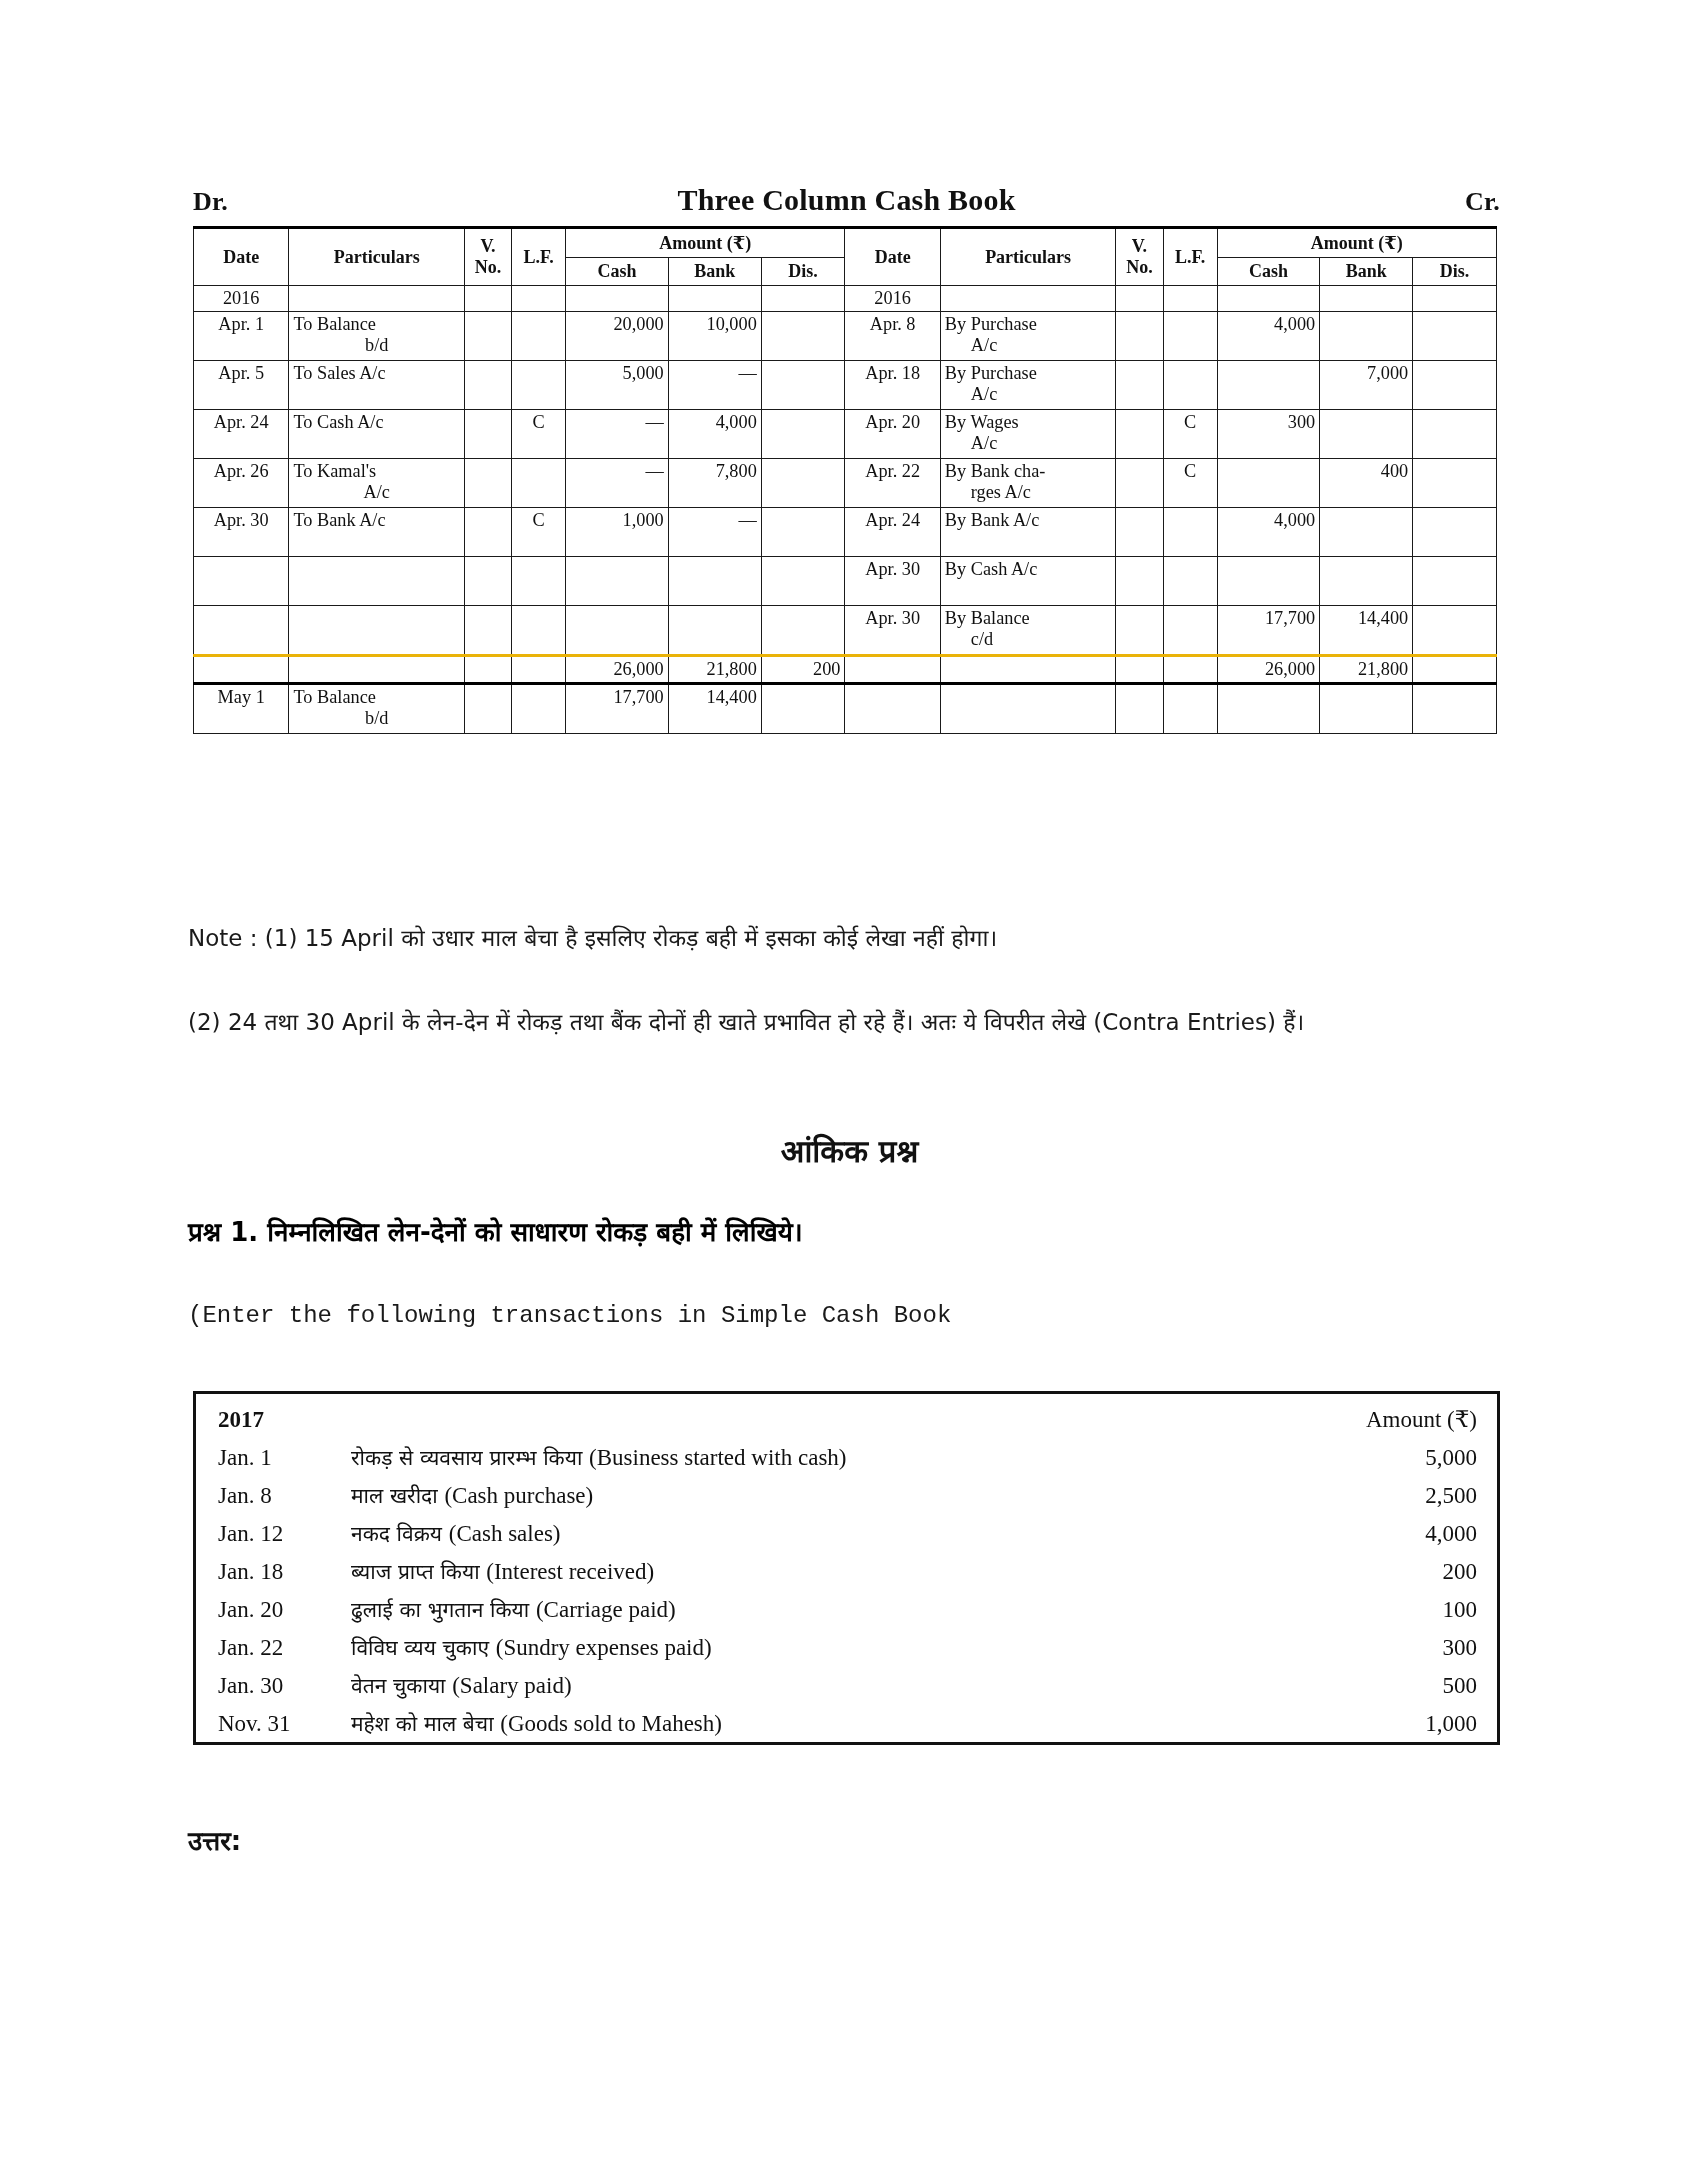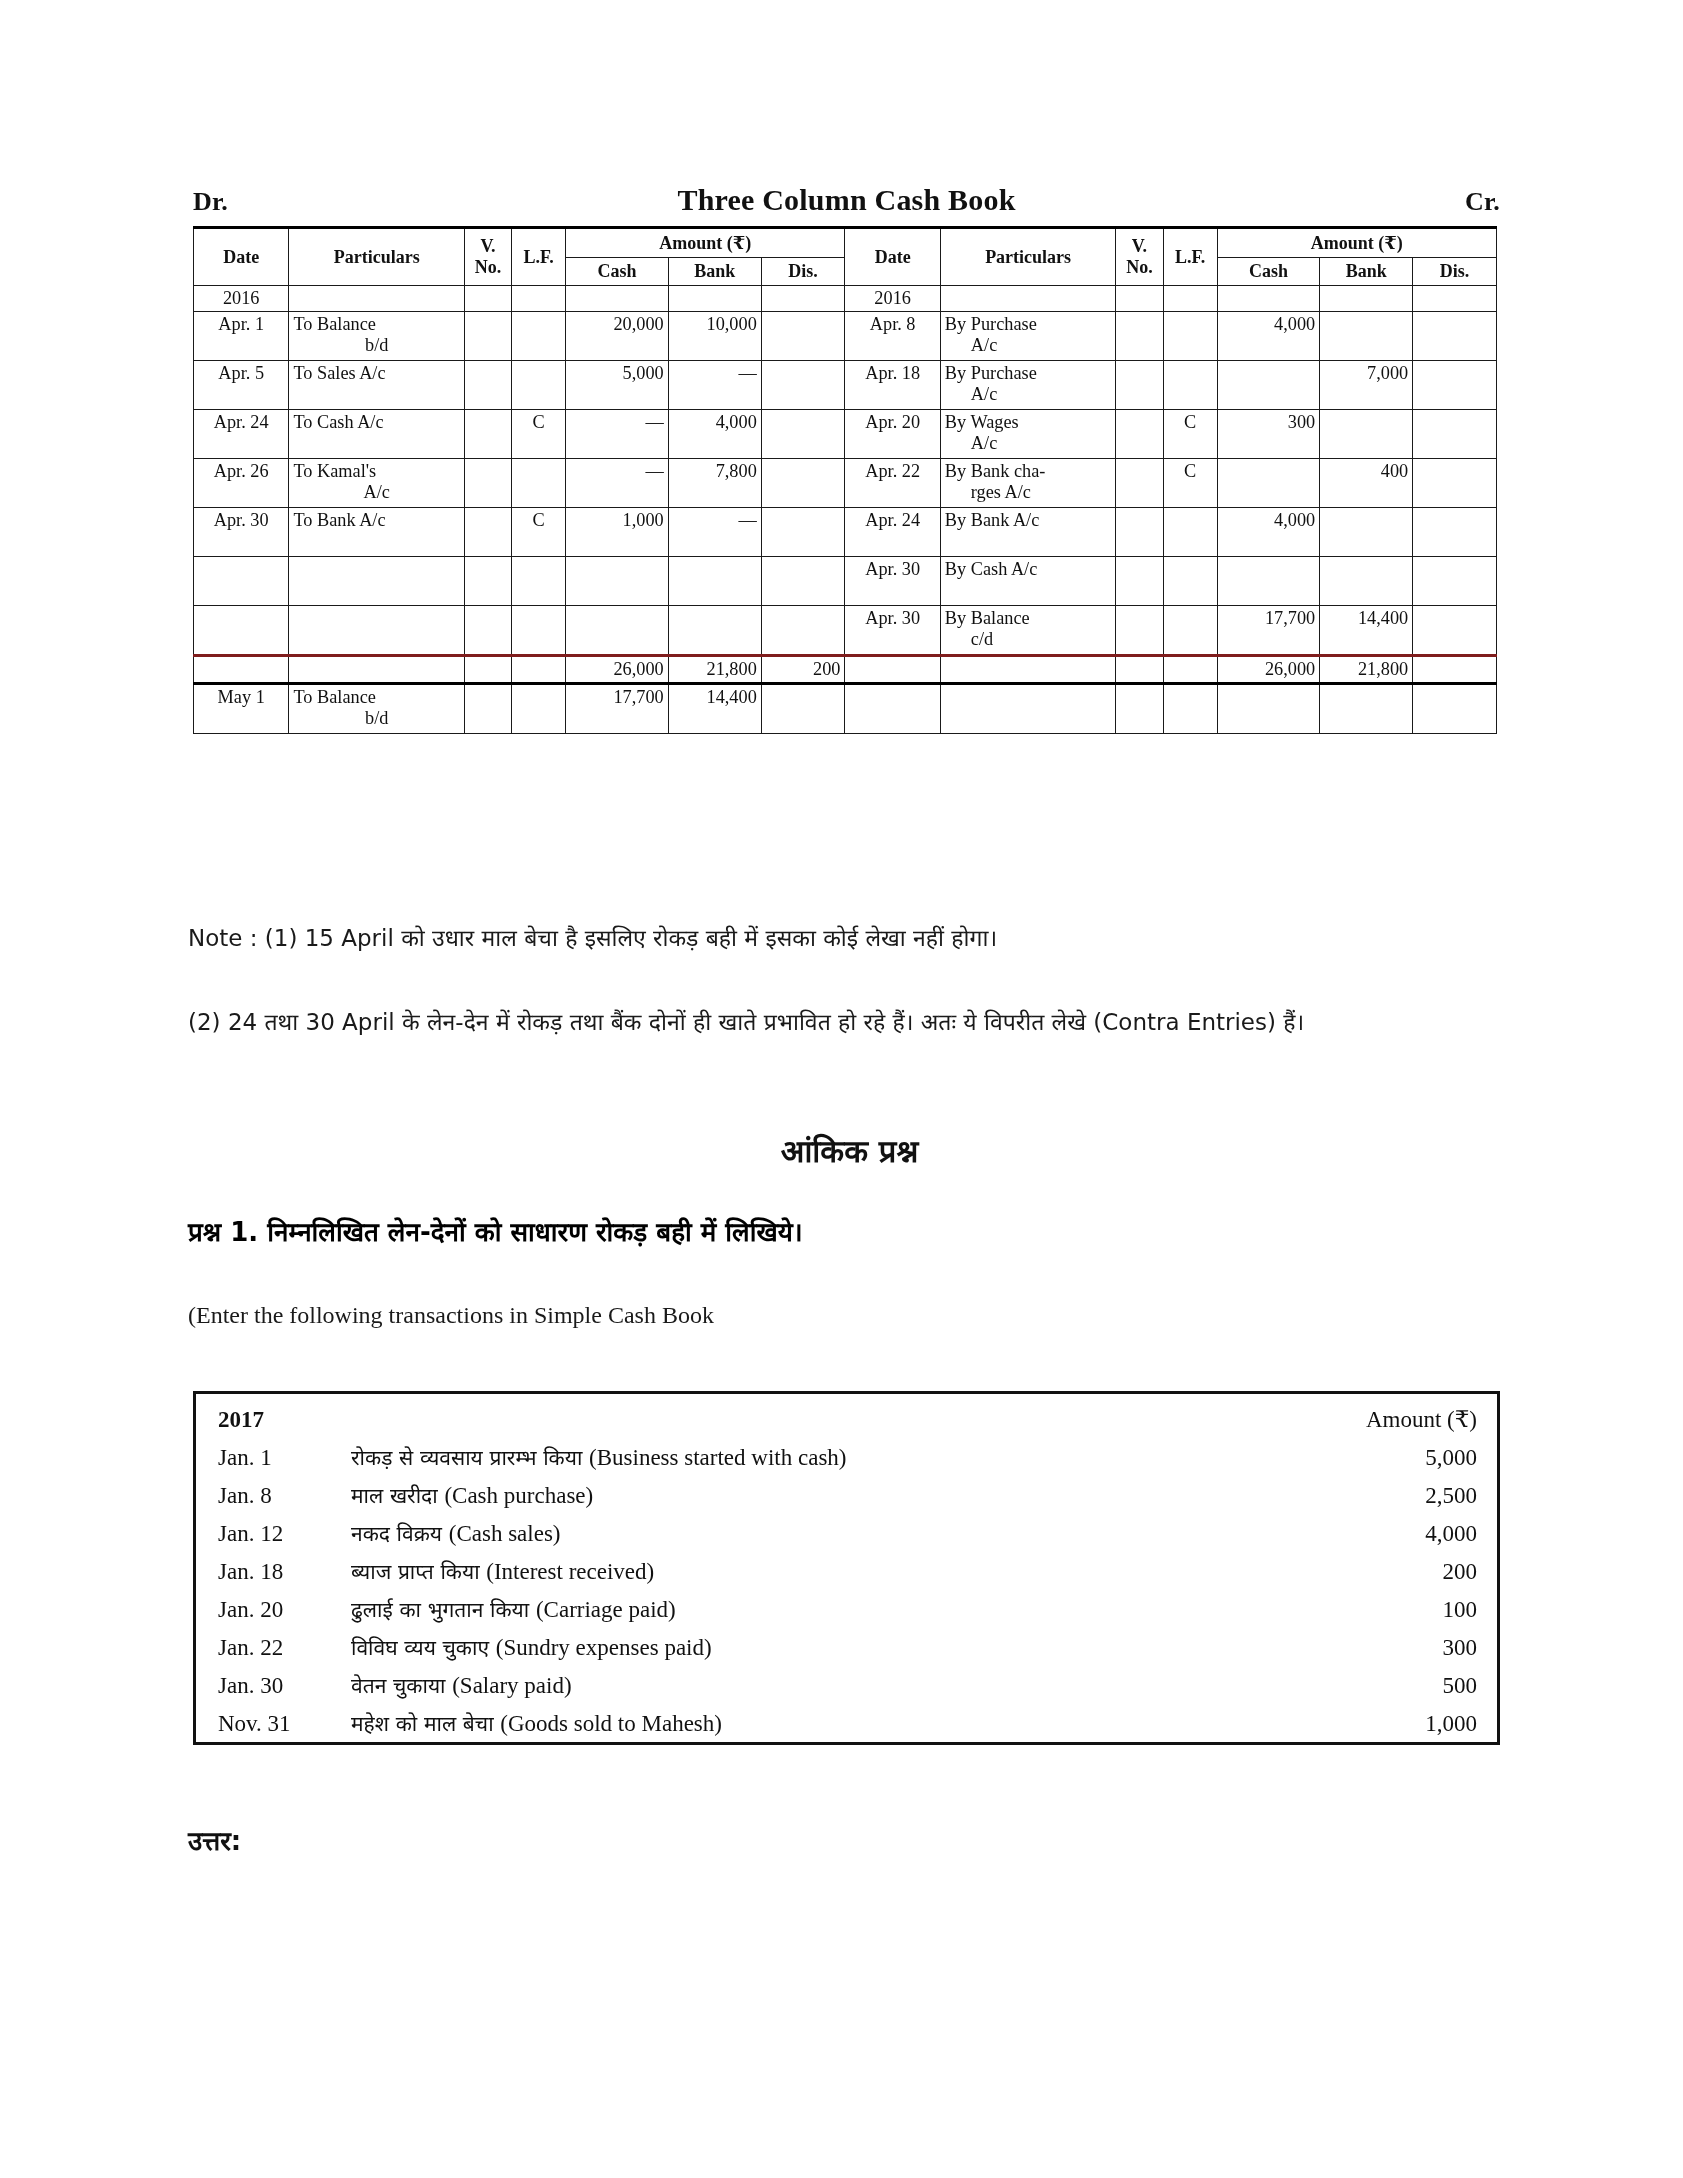--- a/index.html
+++ b/index.html
@@ -71,21 +71,21 @@
   .cb-part   { width: 149px; text-align: left; padding-left: 7px;}
   .cb-vno    { width: 40px;  text-align: center; }
   .cb-lf     { width: 46px;  text-align: center; }
   .cb-cash   { width: 87px;  text-align: right; padding-right: 10px;}
   .cb-bank   { width: 79px;  text-align: right; padding-right: 10px;}
   .cb-dis    { width: 71px;  text-align: right; padding-right: 10px;}
   .rowline td { height: 44px; }
   .ctr { text-align:center; }
   .sub-line { display:block; text-align:center; }
   .hang { display:block; padding-left: 26px; }
-  .totals td { border-top: 3px solid #7f1d1d; border-bottom: 3px solid #000; font-size: 18.3px;}
+  .totals td { border-top: 3px solid #eab308; border-bottom: 3px solid #000; font-size: 18.3px;}
 
   
   .note {
     position: absolute;
     left: 188px;
     width: 1317px;
     font-family: "DejaVu Sans", sans-serif;
     font-size: 23px;
     line-height: 1.55;
     color: #1a1a1a;
@@ -113,21 +113,21 @@
     font-family: "DejaVu Sans", sans-serif;
     font-size: 26px;
     font-weight: bold;
     color: #000000;
   }
   .question-en {
     position: absolute;
     left: 188px;
     top: 1302px;
     width: 1317px;
-    font-family: Liberation Serif, serif;
+    font-family: Liberation Mono, monospace;
     font-size: 24px;
     color: #1a1a1a;
   }
 
   
   .txn {
     position: absolute;
     left: 193px;
     top: 1391px;
     width: 1307px;

